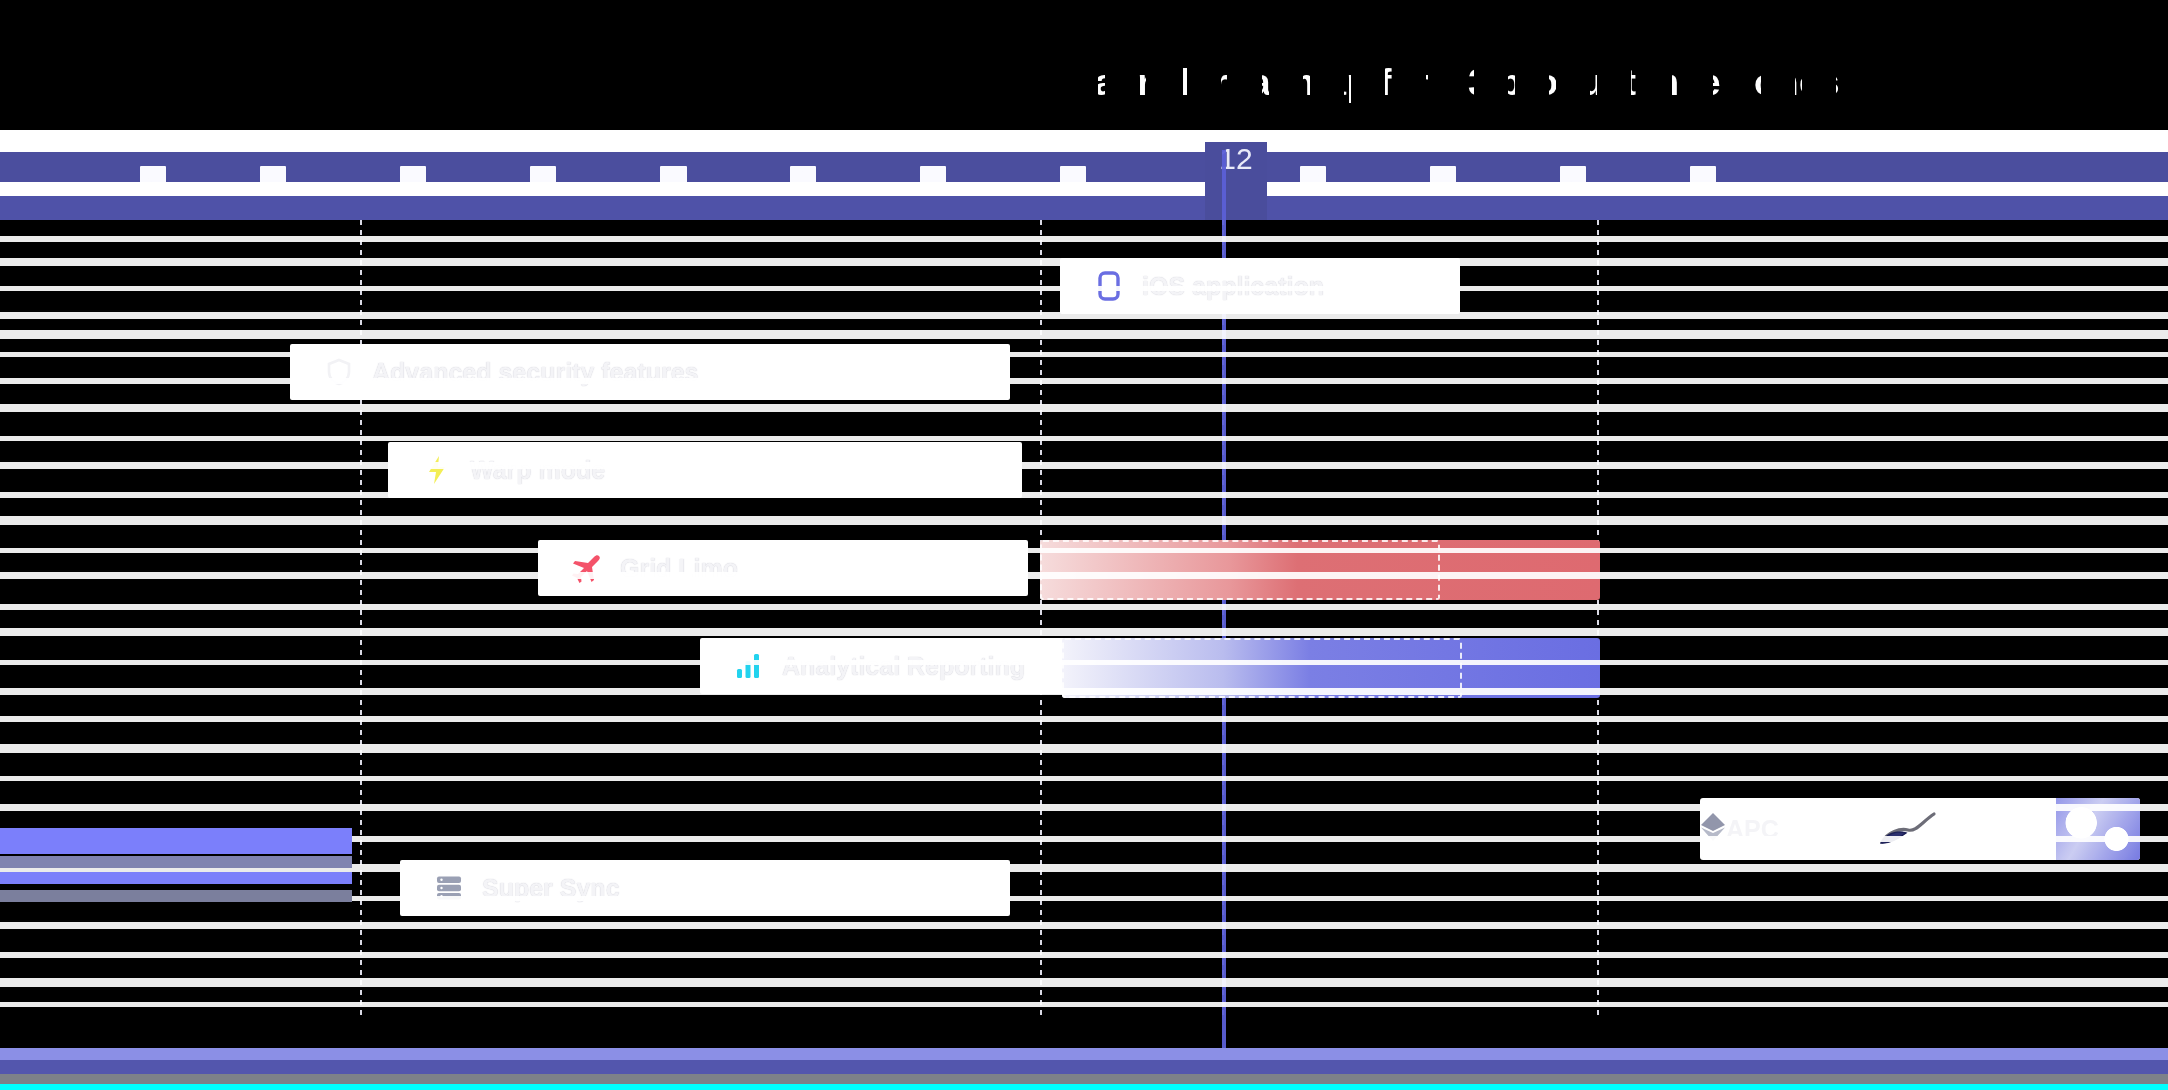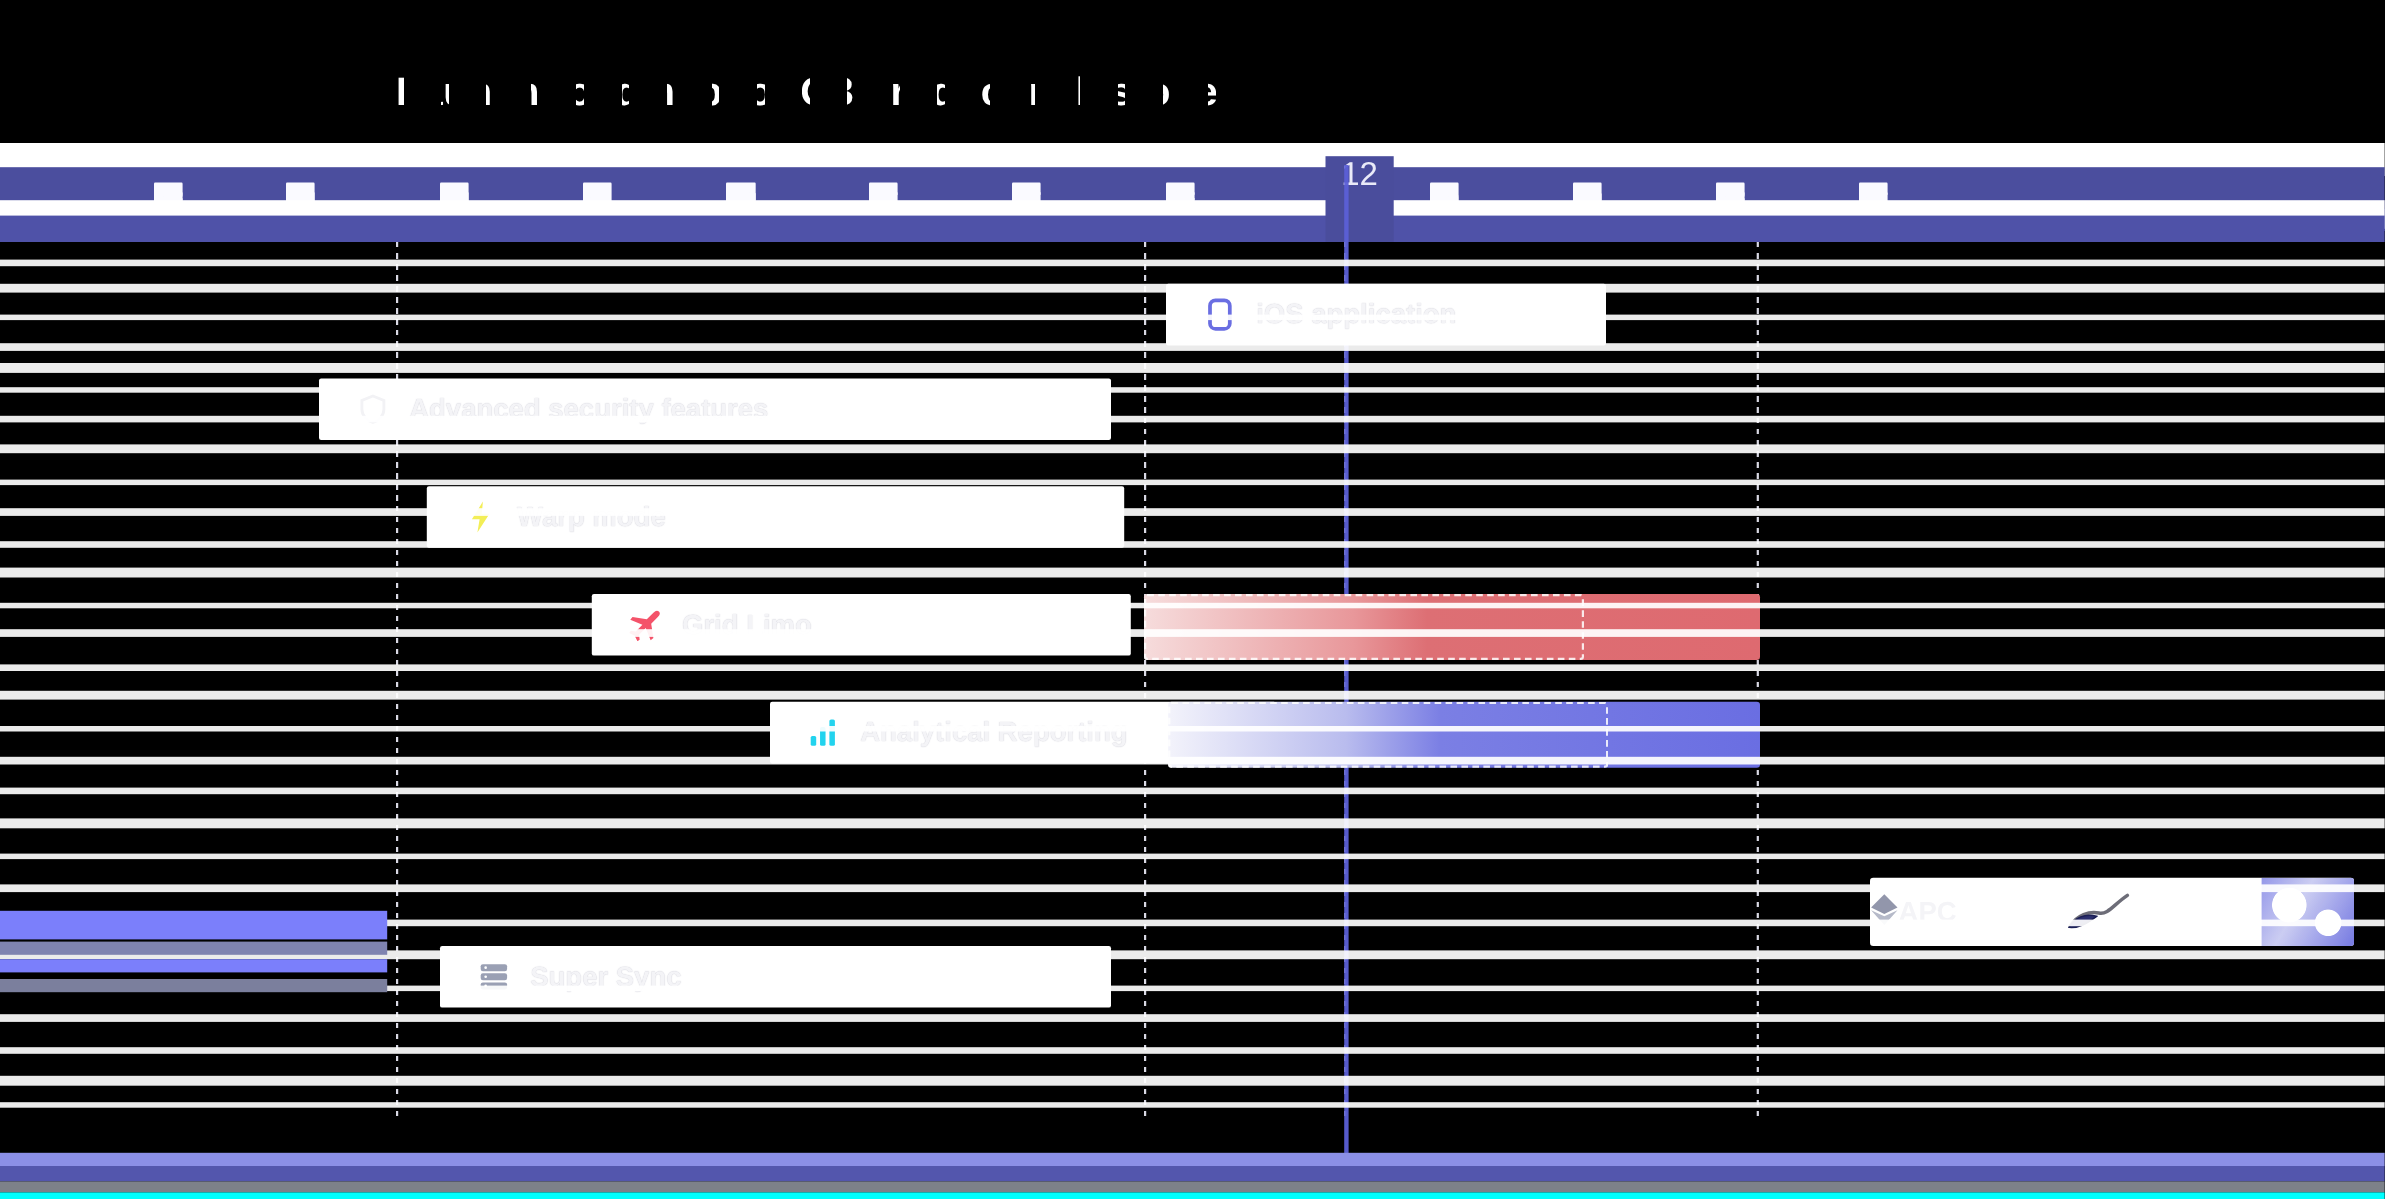--- a/index.html
+++ b/index.html
@@ -8,20 +8,21 @@
     background: #000;
     font-family: "Liberation Sans", sans-serif;
     overflow: hidden;
   }
   #app { position: relative; width: 2168px; height: 1090px; background: #000; }
 
   
   .title-band {
     position: absolute; left: 0; top: 0; width: 2168px; height: 130px;
     background: #000;
+    text-align: right;
   }
   .title-text {
     position: absolute; left: 360px; top: 62px; width: 1480px; height: 42px;
     color: #fff; font-size: 36px; font-weight: 700; letter-spacing: .5px;
     white-space: nowrap; overflow: hidden;
     
     -webkit-mask-image: repeating-linear-gradient(90deg,
         #000 0 7px, transparent 7px 41px);
             mask-image: repeating-linear-gradient(90deg,
         #000 0 7px, transparent 7px 41px);

